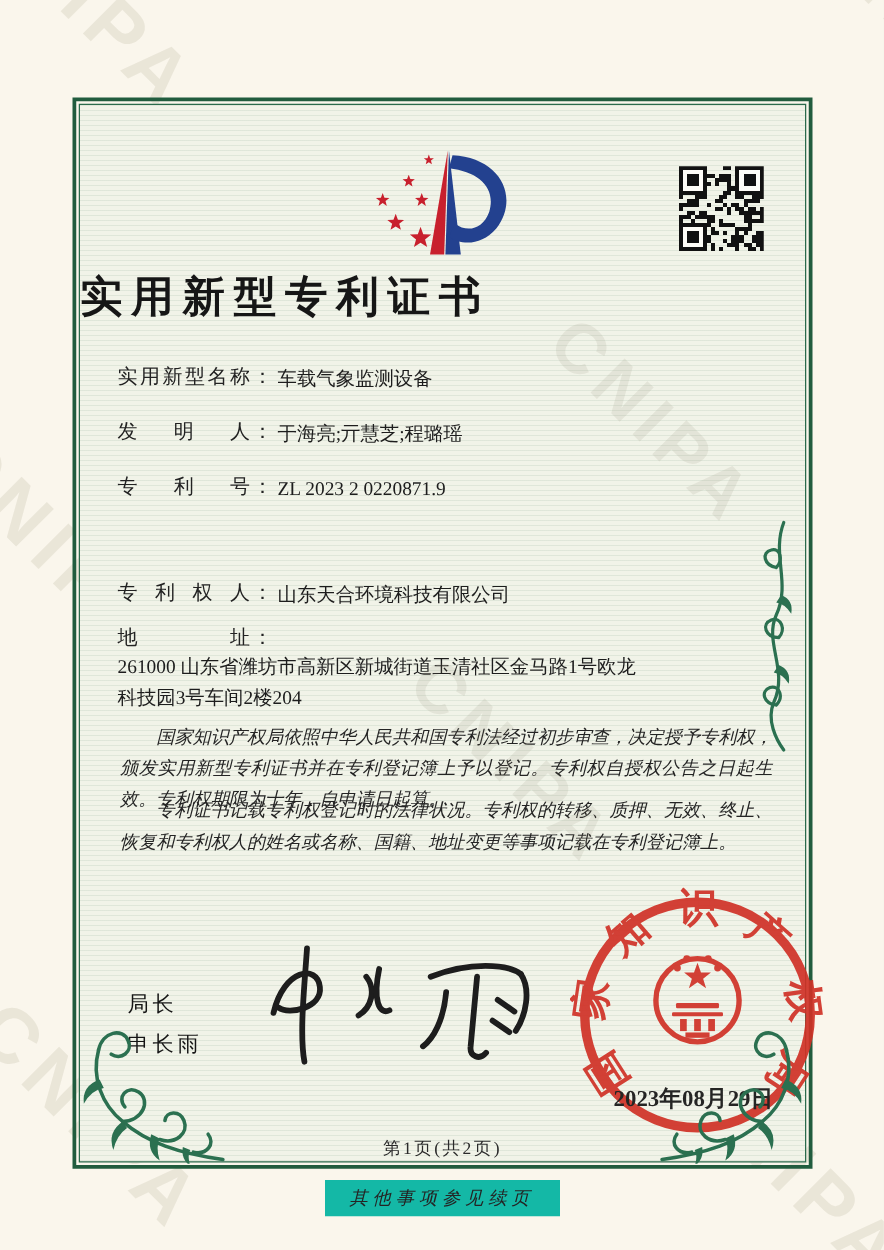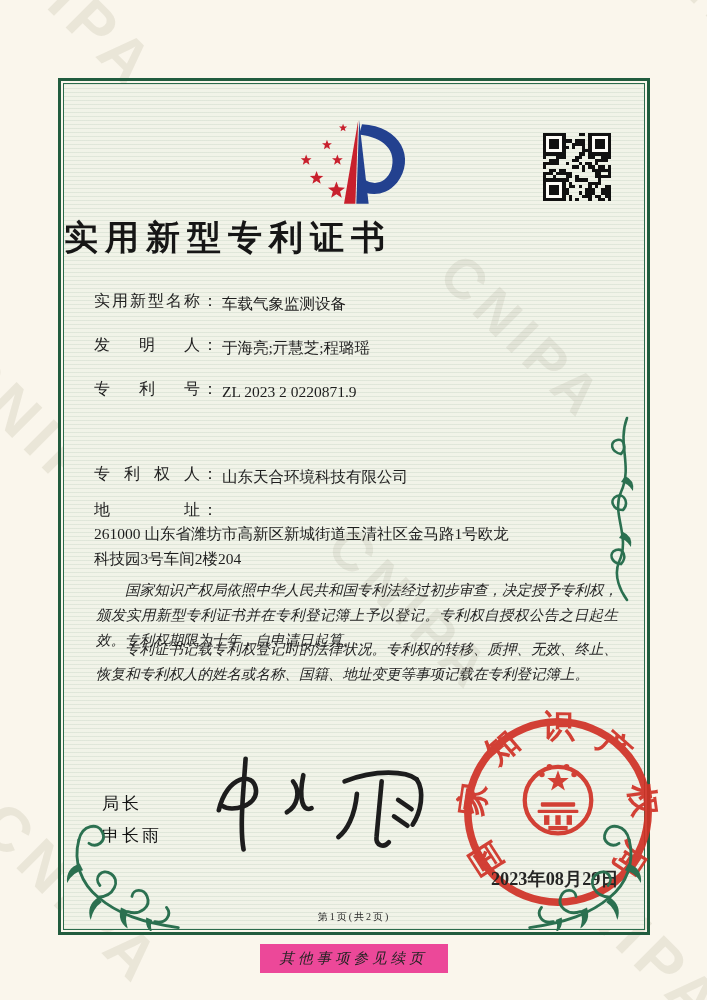--- a/index.html
+++ b/index.html
@@ -60,24 +60,24 @@
     position:absolute;left:32px;right:26px;
     font-size:14.5px;line-height:1.72;text-align:justify;
     text-indent:2em;font-style:italic;color:#242424;
   }
   .director{position:absolute;left:38px;
     font-family:"Liberation Sans","DejaVu Sans",sans-serif;
     font-size:17px;letter-spacing:3px;color:#141414;}
   .signature{position:absolute;left:128px;top:662px;width:268px;height:112px;}
   .seal{position:absolute;left:392px;top:626px;width:204px;height:204px;}
   .page-info{position:absolute;left:0;top:826px;width:100%;text-align:center;
-    font-size:10px;letter-spacing:2px;color:#2a2a2a;}
+    font-size:14px;letter-spacing:2px;color:#2a2a2a;}
   .footer-note{
     position:absolute;left:50%;top:944px;transform:translateX(-50%);
-    background:#ec4899;padding:5px 20px;z-index:3;
+    background:#14b8a6;padding:5px 20px;z-index:3;
     font-size:14.5px;font-style:italic;letter-spacing:4px;color:#242424;
   }
   .corner-orn{position:absolute;z-index:3;pointer-events:none;}
   .vine{position:absolute;right:7px;top:330px;width:34px;height:190px;z-index:3;}
 </style>
 </head>
 <body>
 
 <div class="watermark" style="left:-48px;top:-38px;">CNIPA</div>
 <div class="watermark" style="left:592px;top:-50px;">CNIPA</div>

